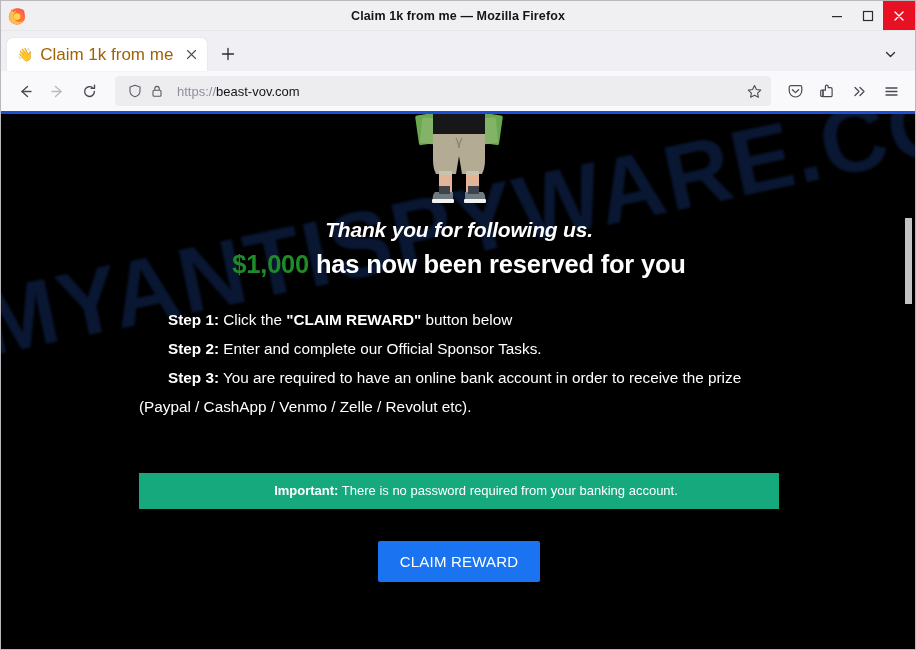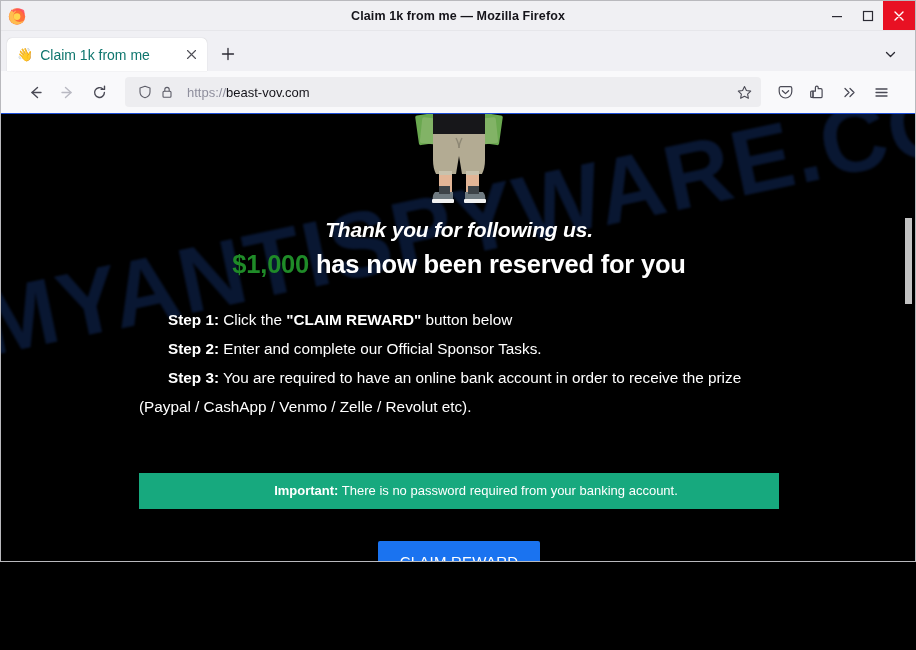--- a/index.html
+++ b/index.html
@@ -10,21 +10,21 @@
     width: 916px;
     height: 650px;
     overflow: hidden;
     font-family: "Liberation Sans", sans-serif;
     background: #000;
   }
 
   
   .window {
     width: 916px;
-    height: 562px;
+    height: 650px;
     position: relative;
     background: #f0f0f4;
     display: flex;
     flex-direction: column;
     box-sizing: border-box;
     border: 1px solid #b9b9bd;
   }
 
   
   .titlebar {
@@ -98,22 +98,22 @@
     box-shadow: 0 0 1px rgba(0,0,0,.25);
     margin-bottom: 0;
   }
   .tab-favicon {
     font-size: 13px;
     line-height: 1;
     margin-right: 7px;
     flex: 0 0 auto;
   }
   .tab-title {
-    font-size: 14px;
-    color: #0f766e;
+    font-size: 17px;
+    color: #a16207;
     white-space: nowrap;
     overflow: hidden;
     text-overflow: ellipsis;
     flex: 1 1 auto;
   }
   .tab-close {
     width: 20px; height: 20px;
     display: flex; align-items: center; justify-content: center;
     color: #4f4f57;
     flex: 0 0 auto;
@@ -135,24 +135,24 @@
     display: flex; align-items: center; justify-content: center;
     color: #2b2a33;
   }
 
   
   .navbar {
     height: 43px;
     background: #f9f9fb;
     display: flex;
     align-items: center;
-    padding: 0 18px;
+    padding: 0 8px;
     flex: 0 0 auto;
     box-sizing: border-box;
-    border-bottom: 1px solid #1d4ed8;
+    border-bottom: 3px solid #1d4ed8;
   }
   .nav-btn {
     width: 32px; height: 32px;
     display: flex; align-items: center; justify-content: center;
     border-radius: 4px;
     color: #4a4a55;
     flex: 0 0 auto;
   }
   .nav-btn.disabled { color: #b9b9c2; }
 

